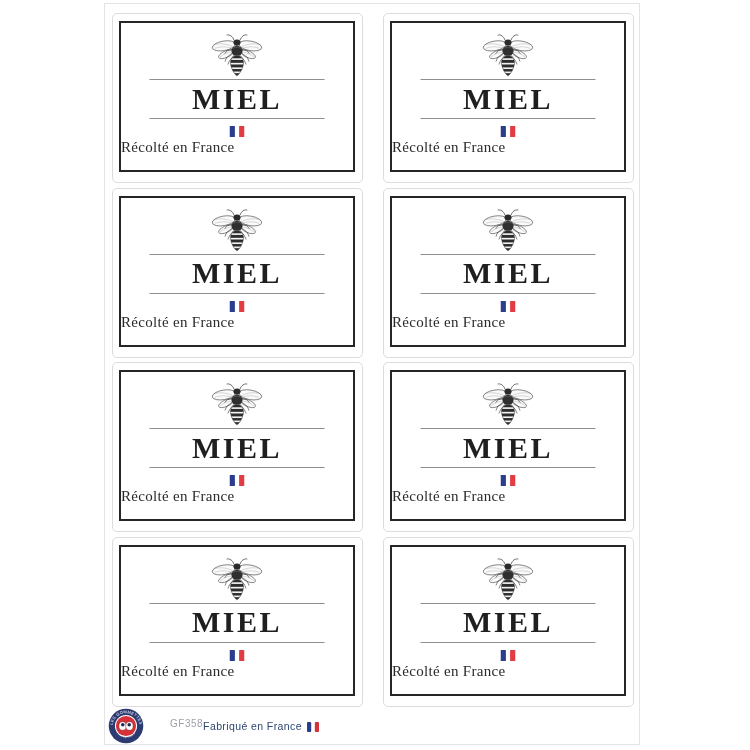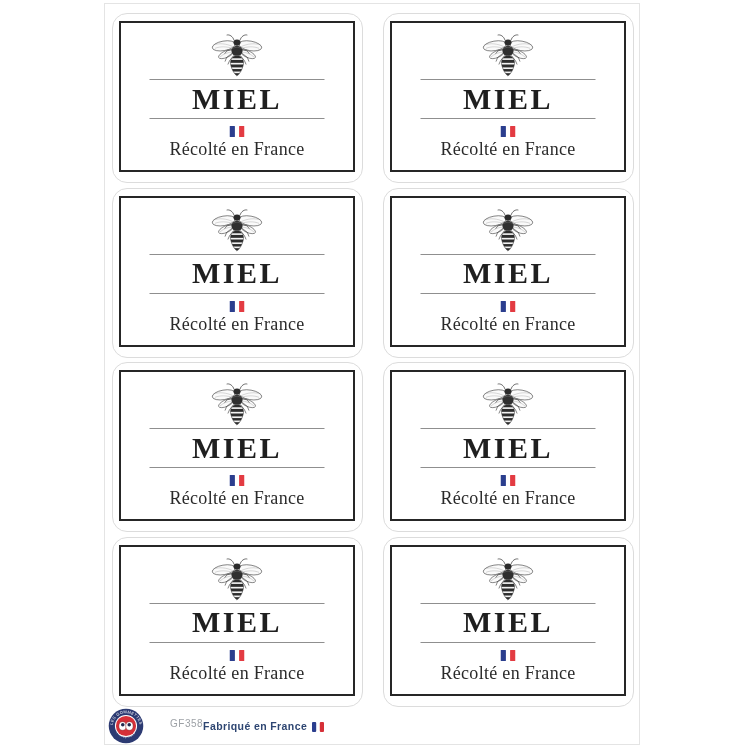--- a/index.html
+++ b/index.html
@@ -12,21 +12,21 @@
     background:#ffffff;border:1px solid var(--sheet-edge,#e4e4e4);
     box-sizing:border-box;
   }
   .grid{
     position:absolute;left:7px;top:9px;
     display:grid;grid-template-columns:251px 251px;grid-auto-rows:170px;
     column-gap:20px;row-gap:4.5px;
   }
   .sticker{
     position:relative;background:#fff;
-    border:1px solid var(--diecut-line,#dcdcdc);border-radius:15px;
+    border:1px solid var(--diecut-line,#dcdcdc);border-radius:5px;
     box-sizing:border-box;
   }
   .label-frame{
     position:absolute;left:6px;top:7px;right:7px;bottom:10px;
     border:2px solid var(--label-border,#262626);
     background:#fff;
   }
   .bee{
     position:absolute;top:9px;left:50%;transform:translateX(-50%);
     width:58px;height:48px;
@@ -41,37 +41,37 @@
     position:absolute;top:56px;height:39px;left:0;right:0;
     display:flex;align-items:center;justify-content:center;
     font-family:"Liberation Serif", serif;font-weight:700;
     font-size:30px;letter-spacing:2.5px;color:var(--title-text,#1f1f1f);
   }
   .flag{
     position:absolute;top:103px;left:50%;transform:translateX(-50%);
     width:15px;height:11px;
   }
   .origin{
-    position:absolute;top:116px;left:0;right:0;text-align:center;
-    font-family:"Liberation Serif", serif;font-size:18px;
+    position:absolute;top:116px;left:0;right:0;text-align:left;
+    font-family:"Liberation Serif", serif;font-size:15px;
     letter-spacing:0.3px;color:var(--origin-text,#2a2a2a);
   }
   .footer{
     position:absolute;left:3px;top:703px;height:37px;
     display:flex;align-items:center;
   }
   .badge{width:36px;height:36px;display:block;}
   .footer-text{margin-left:26px;display:flex;justify-content:center;}
   .ref-code{
     font-size:10px;color:var(--ref-gray,#9da1a6);letter-spacing:0.5px;
     line-height:12px;
   }
   .made-in-row{display:flex;align-items:center;margin-top:2px;}
   .made-in{
-    font-size:10.5px;color:var(--footer-navy,#2e4672);font-weight:700;
+    font-size:10.5px;color:var(--footer-navy,#2e4672);font-weight:400;
     letter-spacing:0.4px;line-height:13px;
   }
   .footer-flag{width:12px;height:10px;margin-left:5px;display:block;}
 </style>
 </head>
 <body>
 
 <div class="sheet">
   <div class="grid" id="labels-grid">
   <div class="sticker">

